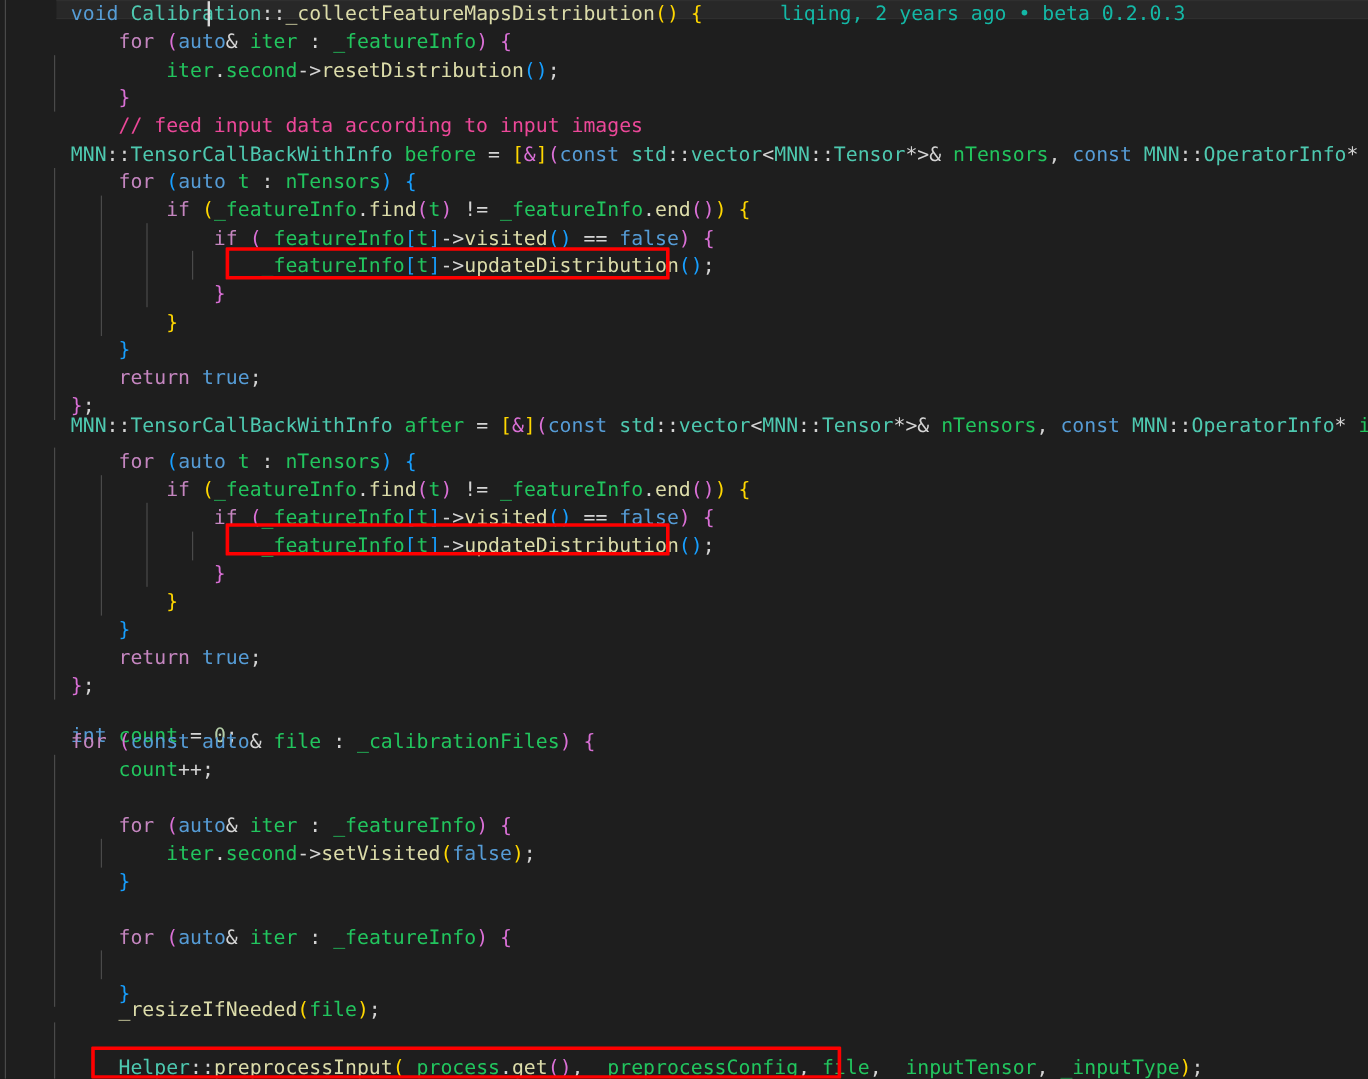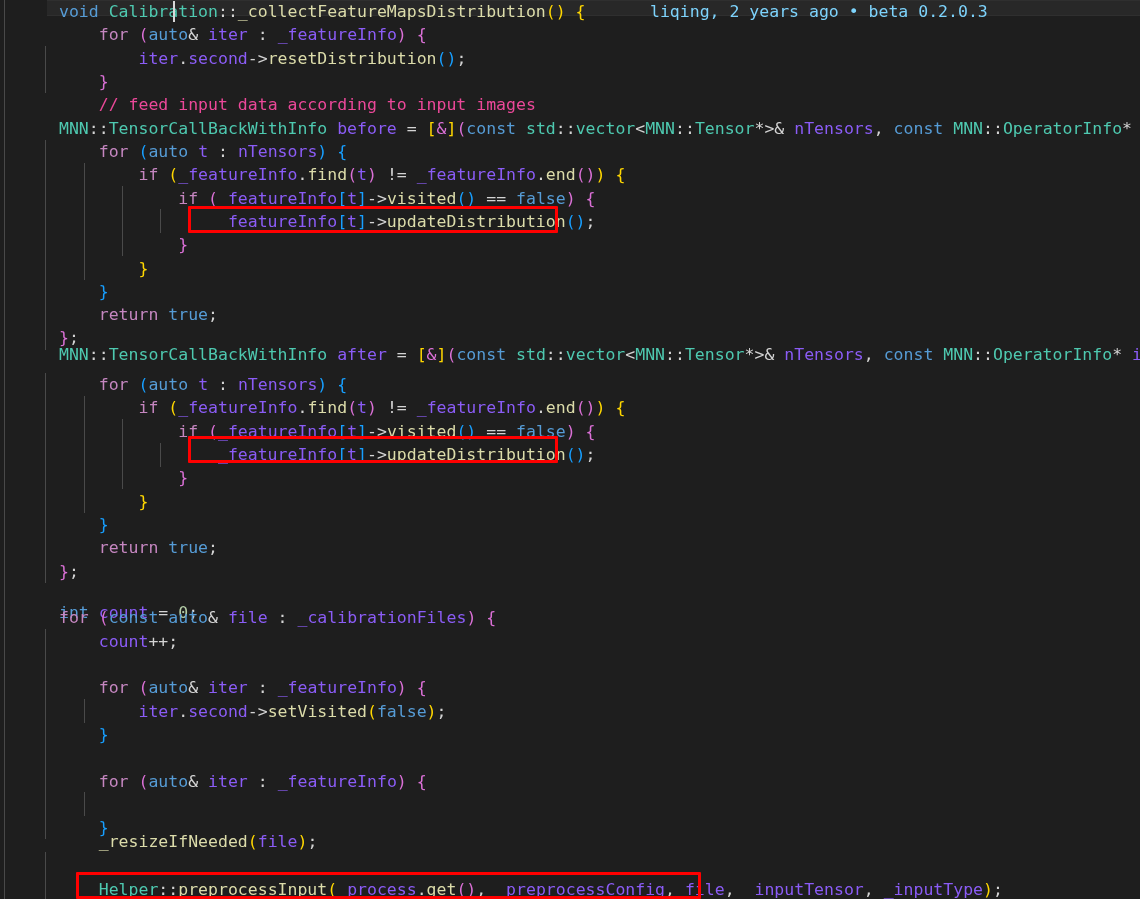--- a/index.html
+++ b/index.html
@@ -72,41 +72,41 @@
   #caret {
     position: absolute;
     width: 2px;
     background: #d8d8d8;
     pointer-events: none;
   }
 
   
   .blame {
     position: absolute;
-    color: #7dd3fc;
+    color: #14b8a6;
     font-size: 16.5px;
     line-height: 23.32px;
     white-space: pre;
   }
 
   
   .redbox {
     position: absolute;
     border: 3px solid #ff0000;
     border-radius: 1px;
     pointer-events: none;
     box-sizing: border-box;
   }
 
   
   .kw    { color: #c586c0; }   
   .type  { color: #569cd6; }   
   .cls   { color: #4ec9b0; }   
   .fn    { color: #dcdcaa; }   
-  .var   { color: #8b5cf6; }   
+  .var   { color: #22c55e; }   
   .num   { color: #b5cea8; }
   .cmt   { color: #ec4899; }
   .op    { color: #d4d4d4; }
 
   
   .b1 { color: #ffd700; }
   .b2 { color: #da70d6; }
   .b3 { color: #179fff; }
 </style>
 </head>

